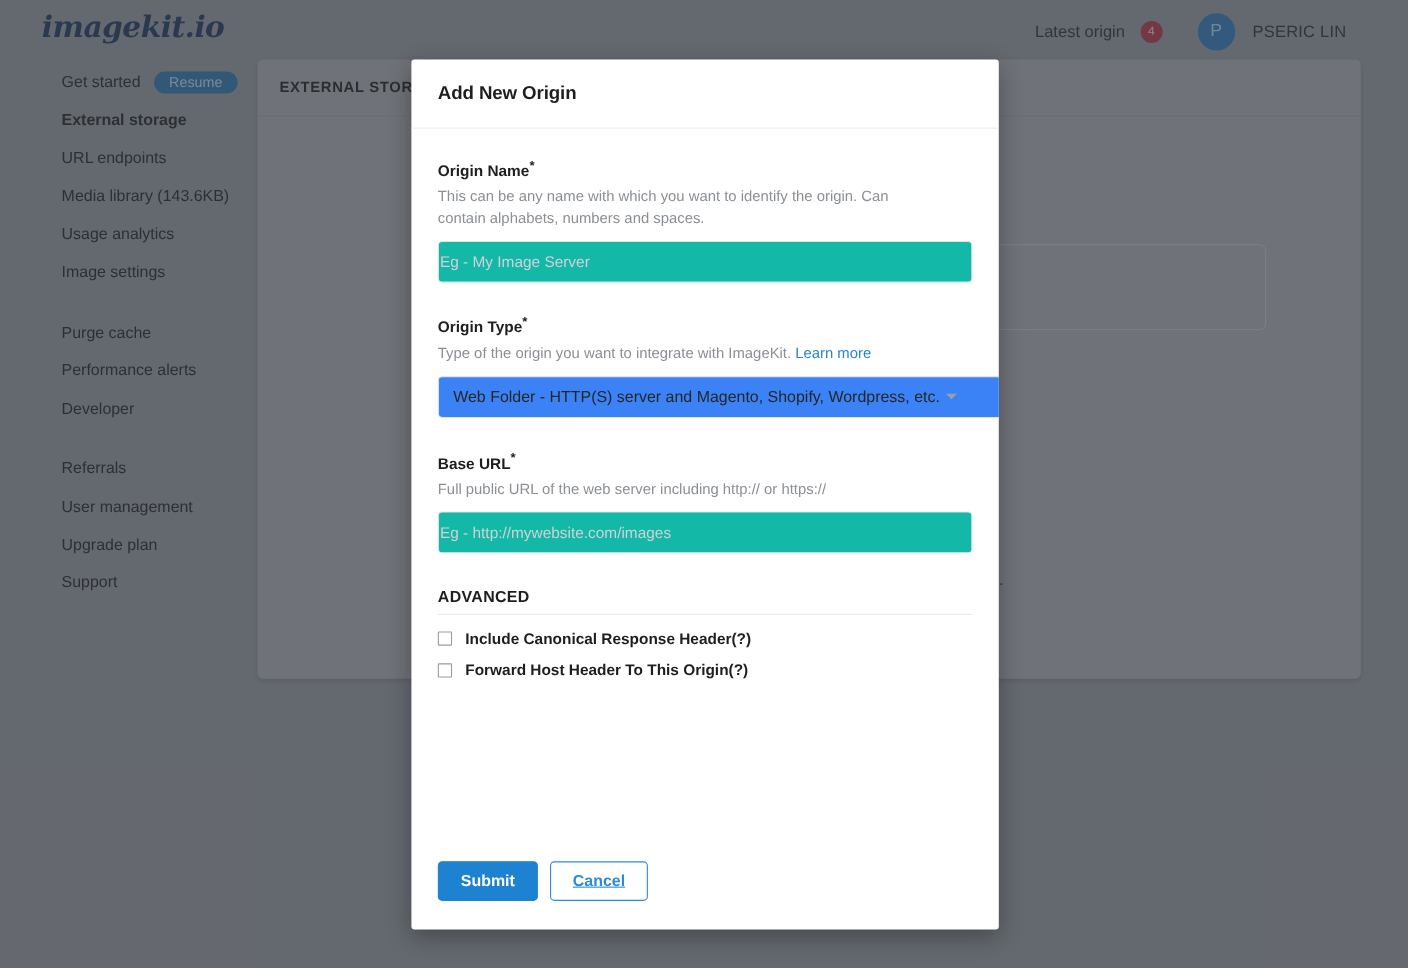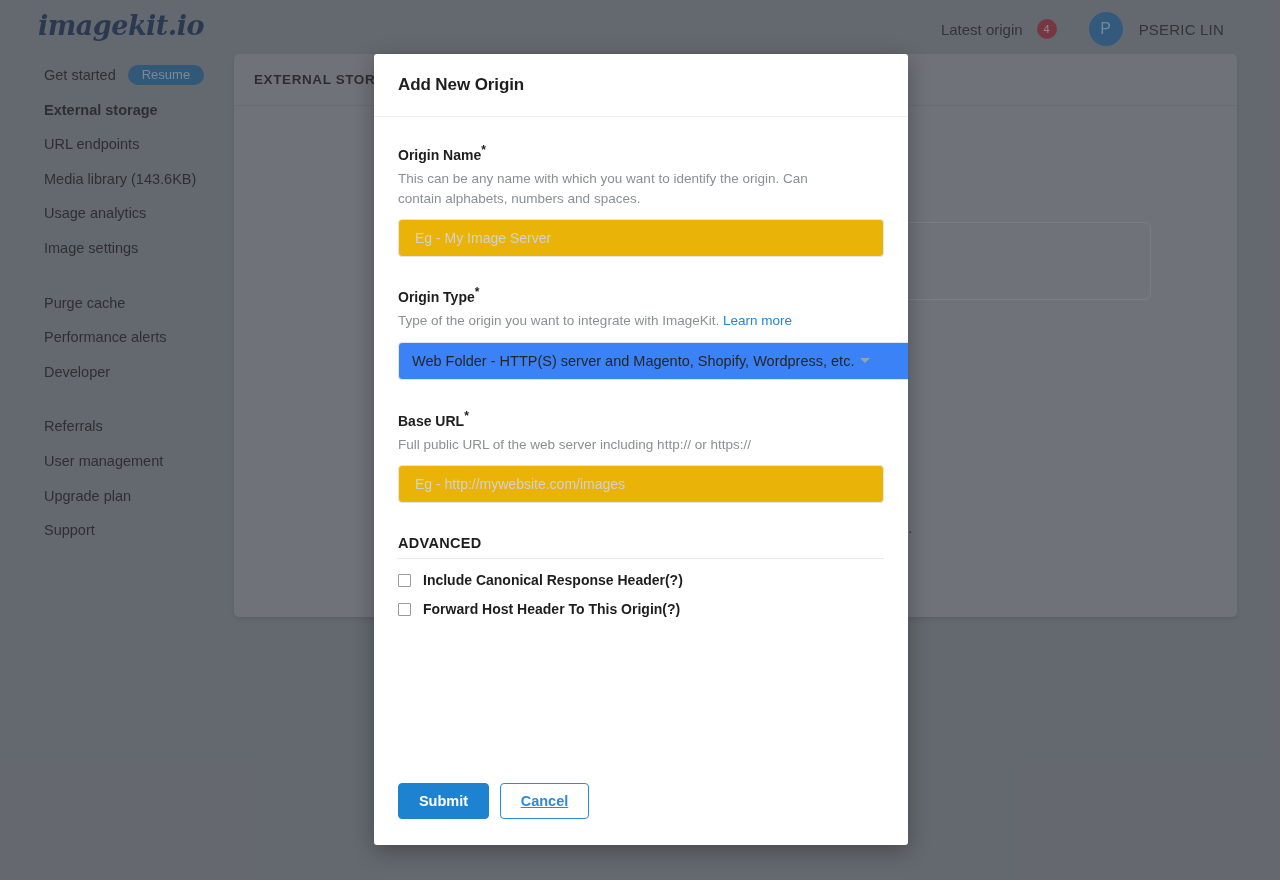--- a/index.html
+++ b/index.html
@@ -75,21 +75,21 @@
   }
   .user-name {
     font-size: 15px;
     color: #2b2b2b;
     letter-spacing: 0.2px;
   }
 
   
   #sidebar {
     position: absolute;
-    left: 4px; top: 58px;
+    left: 16px; top: 58px;
     width: 234px;
   }
   .nav-item {
     font-size: 14.5px;
     color: #222;
     padding: 0 0 0 40px;
     height: 34.6px;
     line-height: 34.6px;
     white-space: nowrap;
   }
@@ -228,25 +228,25 @@
   .help-link {
     color: #2684d6;
     text-decoration: none;
   }
   .text-input {
     display: block;
     width: 486px;
     height: 38px;
     border: 1px solid #e3e5e8;
     border-radius: 4px;
-    padding: 0 16px;
+    padding: 0 1px;
     font-family: "Liberation Sans", sans-serif;
     font-size: 14px;
     color: #333;
-    background: #eab308;
+    background: #14b8a6;
     outline: none;
   }
   .text-input::placeholder { color: #cfd2d6; }
   .select-wrap {
     position: relative;
     width: 486px;
   }
   .select-box {
     width: 557px;
     height: 38px;

